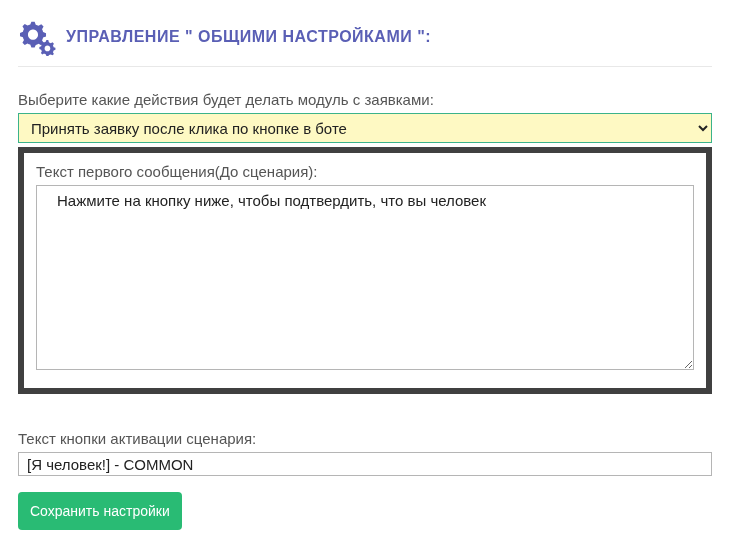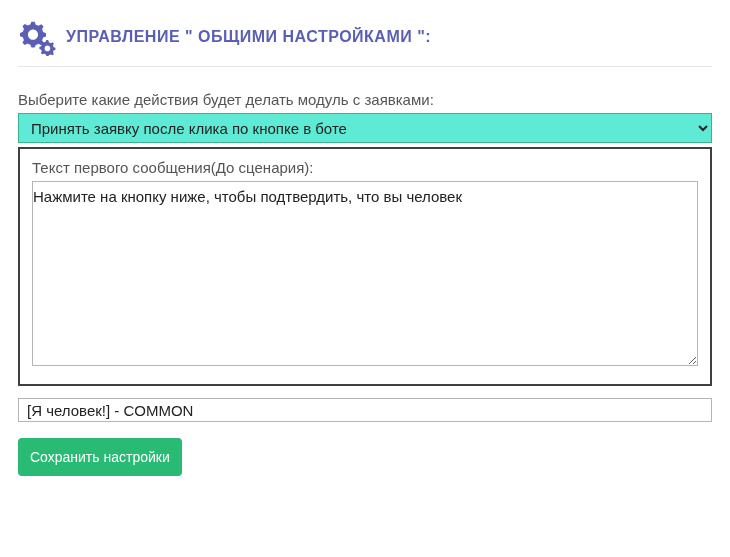--- a/index.html
+++ b/index.html
@@ -44,33 +44,33 @@
       margin-bottom: 5px;
       display: block;
     }
     .select-field {
       width: 100%;
       height: 30px;
       border: 1px solid #3bb38b;
       padding: 2px 8px;
       font-size: 15px;
       color: #222;
-      background: #5eead4;
+      background: #fef9c3;
       font-family: inherit;
     }
     .highlight-box {
-      border: 2px solid #404040;
+      border: 6px solid #404040;
       padding: 10px 12px 14px 12px;
-      margin-bottom: 12px;
+      margin-bottom: 36px;
     }
     .textarea-field {
       width: 100%;
       height: 185px;
       border: 1px solid #b5b5b5;
-      padding: 6px 0;
+      padding: 6px 20px;
       font-size: 15px;
       color: #222;
       font-family: inherit;
       resize: both;
     }
     .text-input {
       width: 100%;
       height: 22px;
       border: 1px solid #b5b5b5;
       padding: 11px 8px;
@@ -114,19 +114,20 @@
     <option>Принять заявку после клика по кнопке в боте</option>
   </select>
 </div>
 
 <div class="highlight-box">
   <label class="field-label">Текст первого сообщения(До сценария):</label>
   <textarea class="textarea-field" style="">Нажмите на кнопку ниже, чтобы подтвердить, что вы человек</textarea>
 </div>
 
 <div class="field-group">
+  <label class="field-label">Текст кнопки активации сценария:</label>
   <input type="text" class="text-input" value="[Я человек!] - COMMON" style="">
 </div>
 
 <button class="save-button">Сохранить настройки</button>
 
 
 
 
 </body></html>

